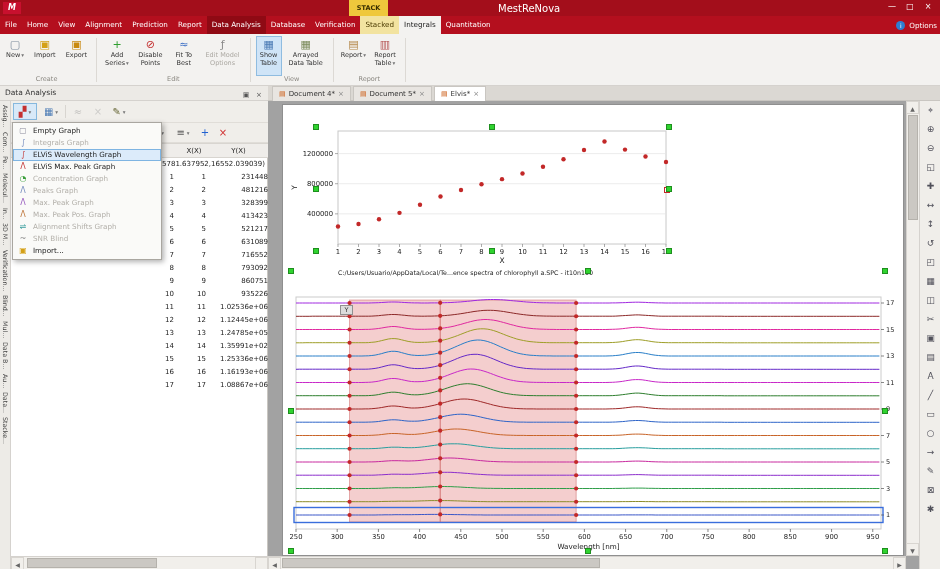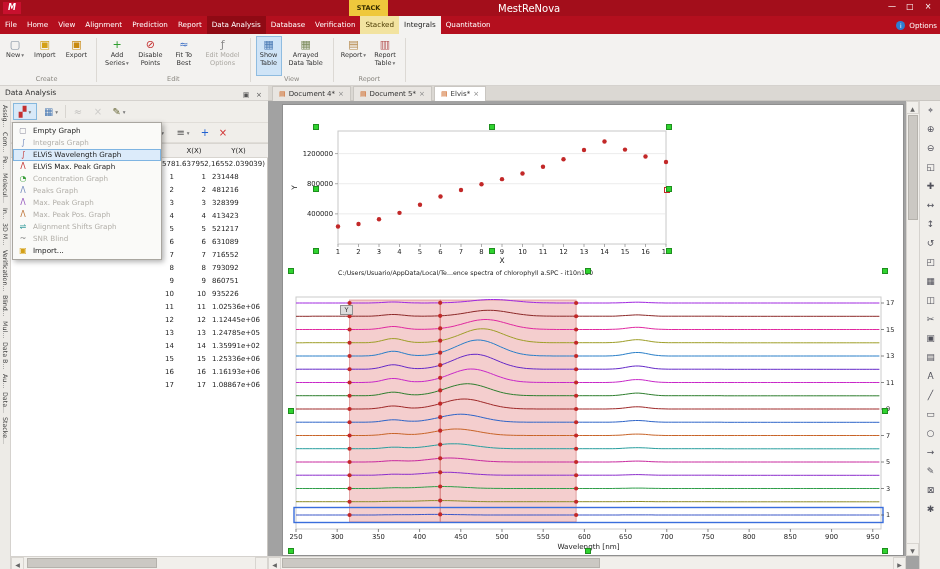--- a/index.html
+++ b/index.html
@@ -39,21 +39,21 @@
 .pbtn{position:absolute;top:2px;height:17px;display:flex;align-items:center;justify-content:center;gap:1px;border:1px solid transparent;}
 .pbtn.pressed{background:#D8E9F8;border-color:#86B8DE;}
 .pbtn.disabled{opacity:.4;}
 .pg{font-size:10px;}
 .psep{position:absolute;left:54px;top:4px;width:1px;height:13px;background:#D8D5D0;}
 #ptable{position:absolute;left:0;top:42px;width:257px;}
 .trow{display:flex;height:13px;line-height:13px;font-size:7px;}
 .trow.thead{height:15px;line-height:15px;background:#EFEDEA;border-top:1px solid #D8D5D0;border-bottom:1px solid #D8D5D0;}
 .c0{width:168px;text-align:right;padding-right:5px;}
 .c1{width:30px;text-align:right;padding-right:3px;}
-.c2{flex:1;text-align:left;padding-left:3px;overflow:hidden;}
+.c2{flex:1;text-align:right;padding-left:3px;overflow:hidden;}
 .thead .c0,.thead .c1,.thead .c2{text-align:center;padding:0;}
 .tmodel{height:13px;line-height:13px;font-size:7px;text-align:right;padding-right:3px;white-space:nowrap;overflow:hidden;}
 #phscroll{position:absolute;left:11px;top:556px;width:257px;height:13px;background:#F1EFEB;border-top:1px solid #D5D2CE;}
 #pmenu{position:absolute;left:12px;top:122px;width:150px;background:#FAFAF8;border:1px solid #A9A6A0;box-shadow:2px 2px 5px rgba(0,0,0,.3);z-index:9;padding:2px 0;}
 .mitem{height:12px;line-height:12px;font-size:7.2px;display:flex;align-items:center;padding:0 5px;gap:5px;color:#222;}
 .mitem.disabled{color:#B2AFA9;}
 .mitem.hl{background:#DCEBFA;outline:1px solid #7EB4E2;outline-offset:-1px;}
 .mic{width:10px;font-size:8px;text-align:center;flex:none;}
 #doctabs{position:absolute;left:268px;top:86px;width:638px;height:15px;background:#DBD8D3;border-bottom:1px solid #C9C6C1;display:flex;padding-left:4px;gap:2px;}
 #tabfill{position:absolute;left:906px;top:86px;width:34px;height:15px;background:#DBD8D3;border-bottom:1px solid #C9C6C1;}

